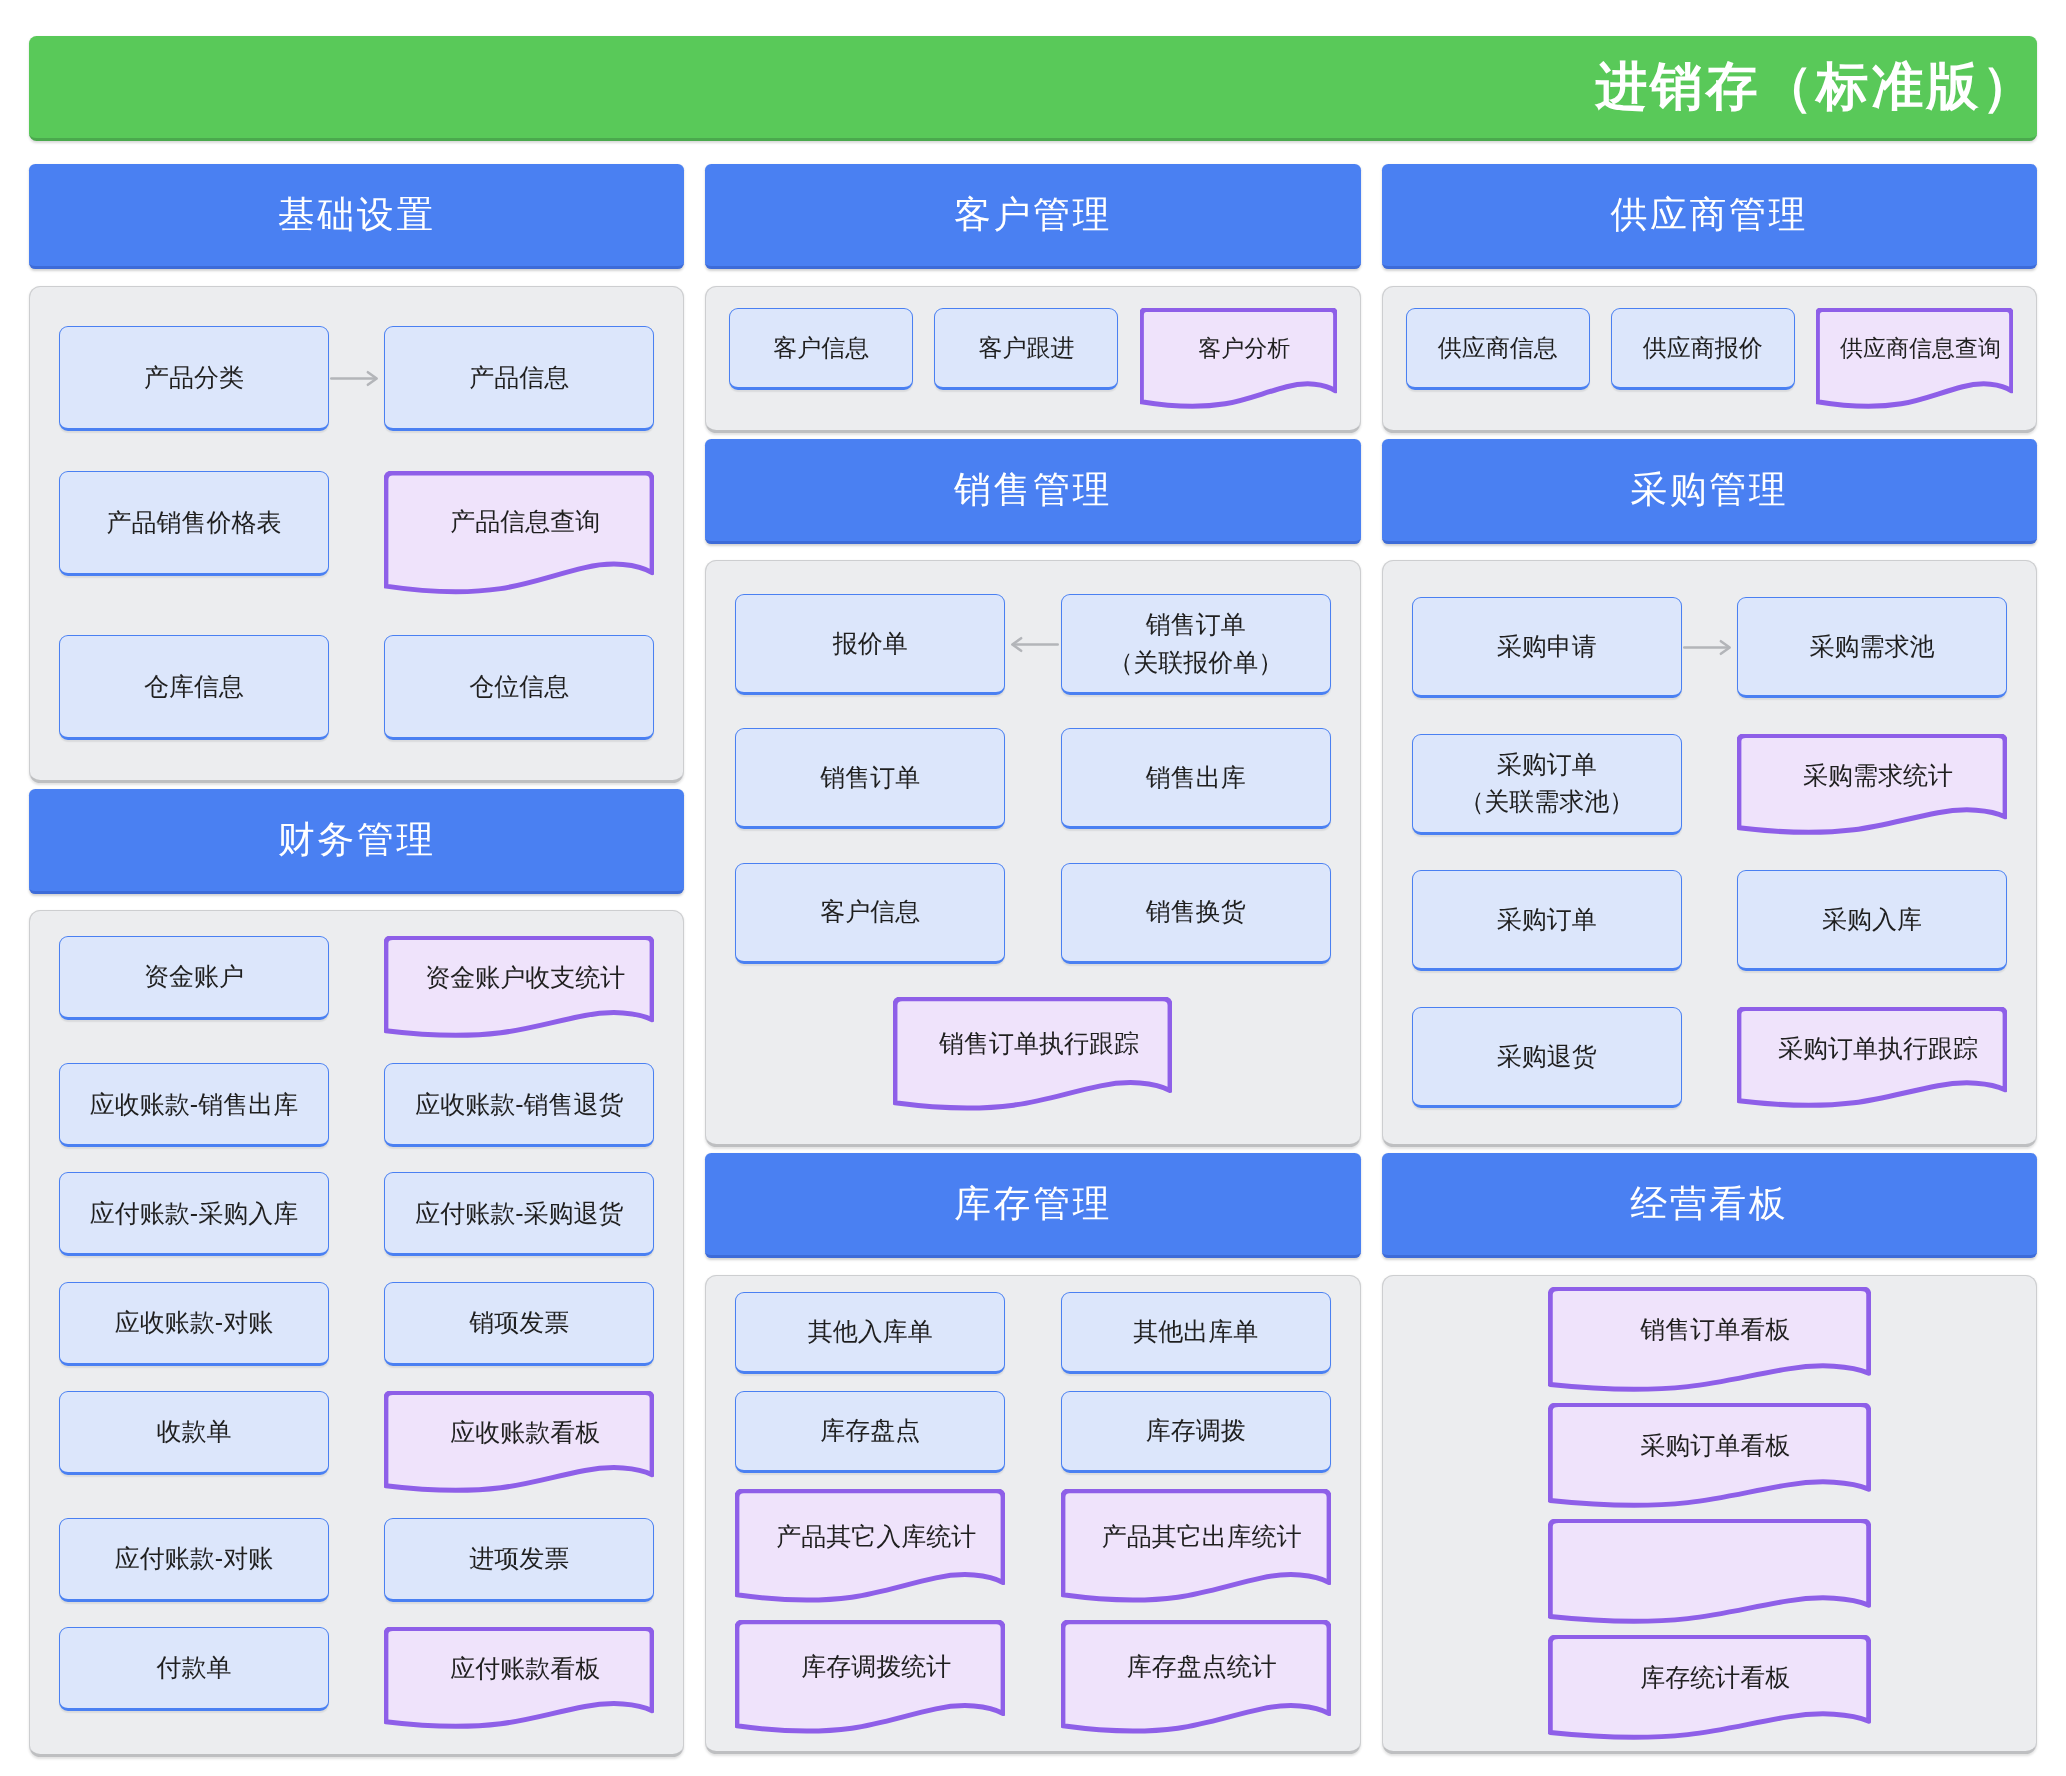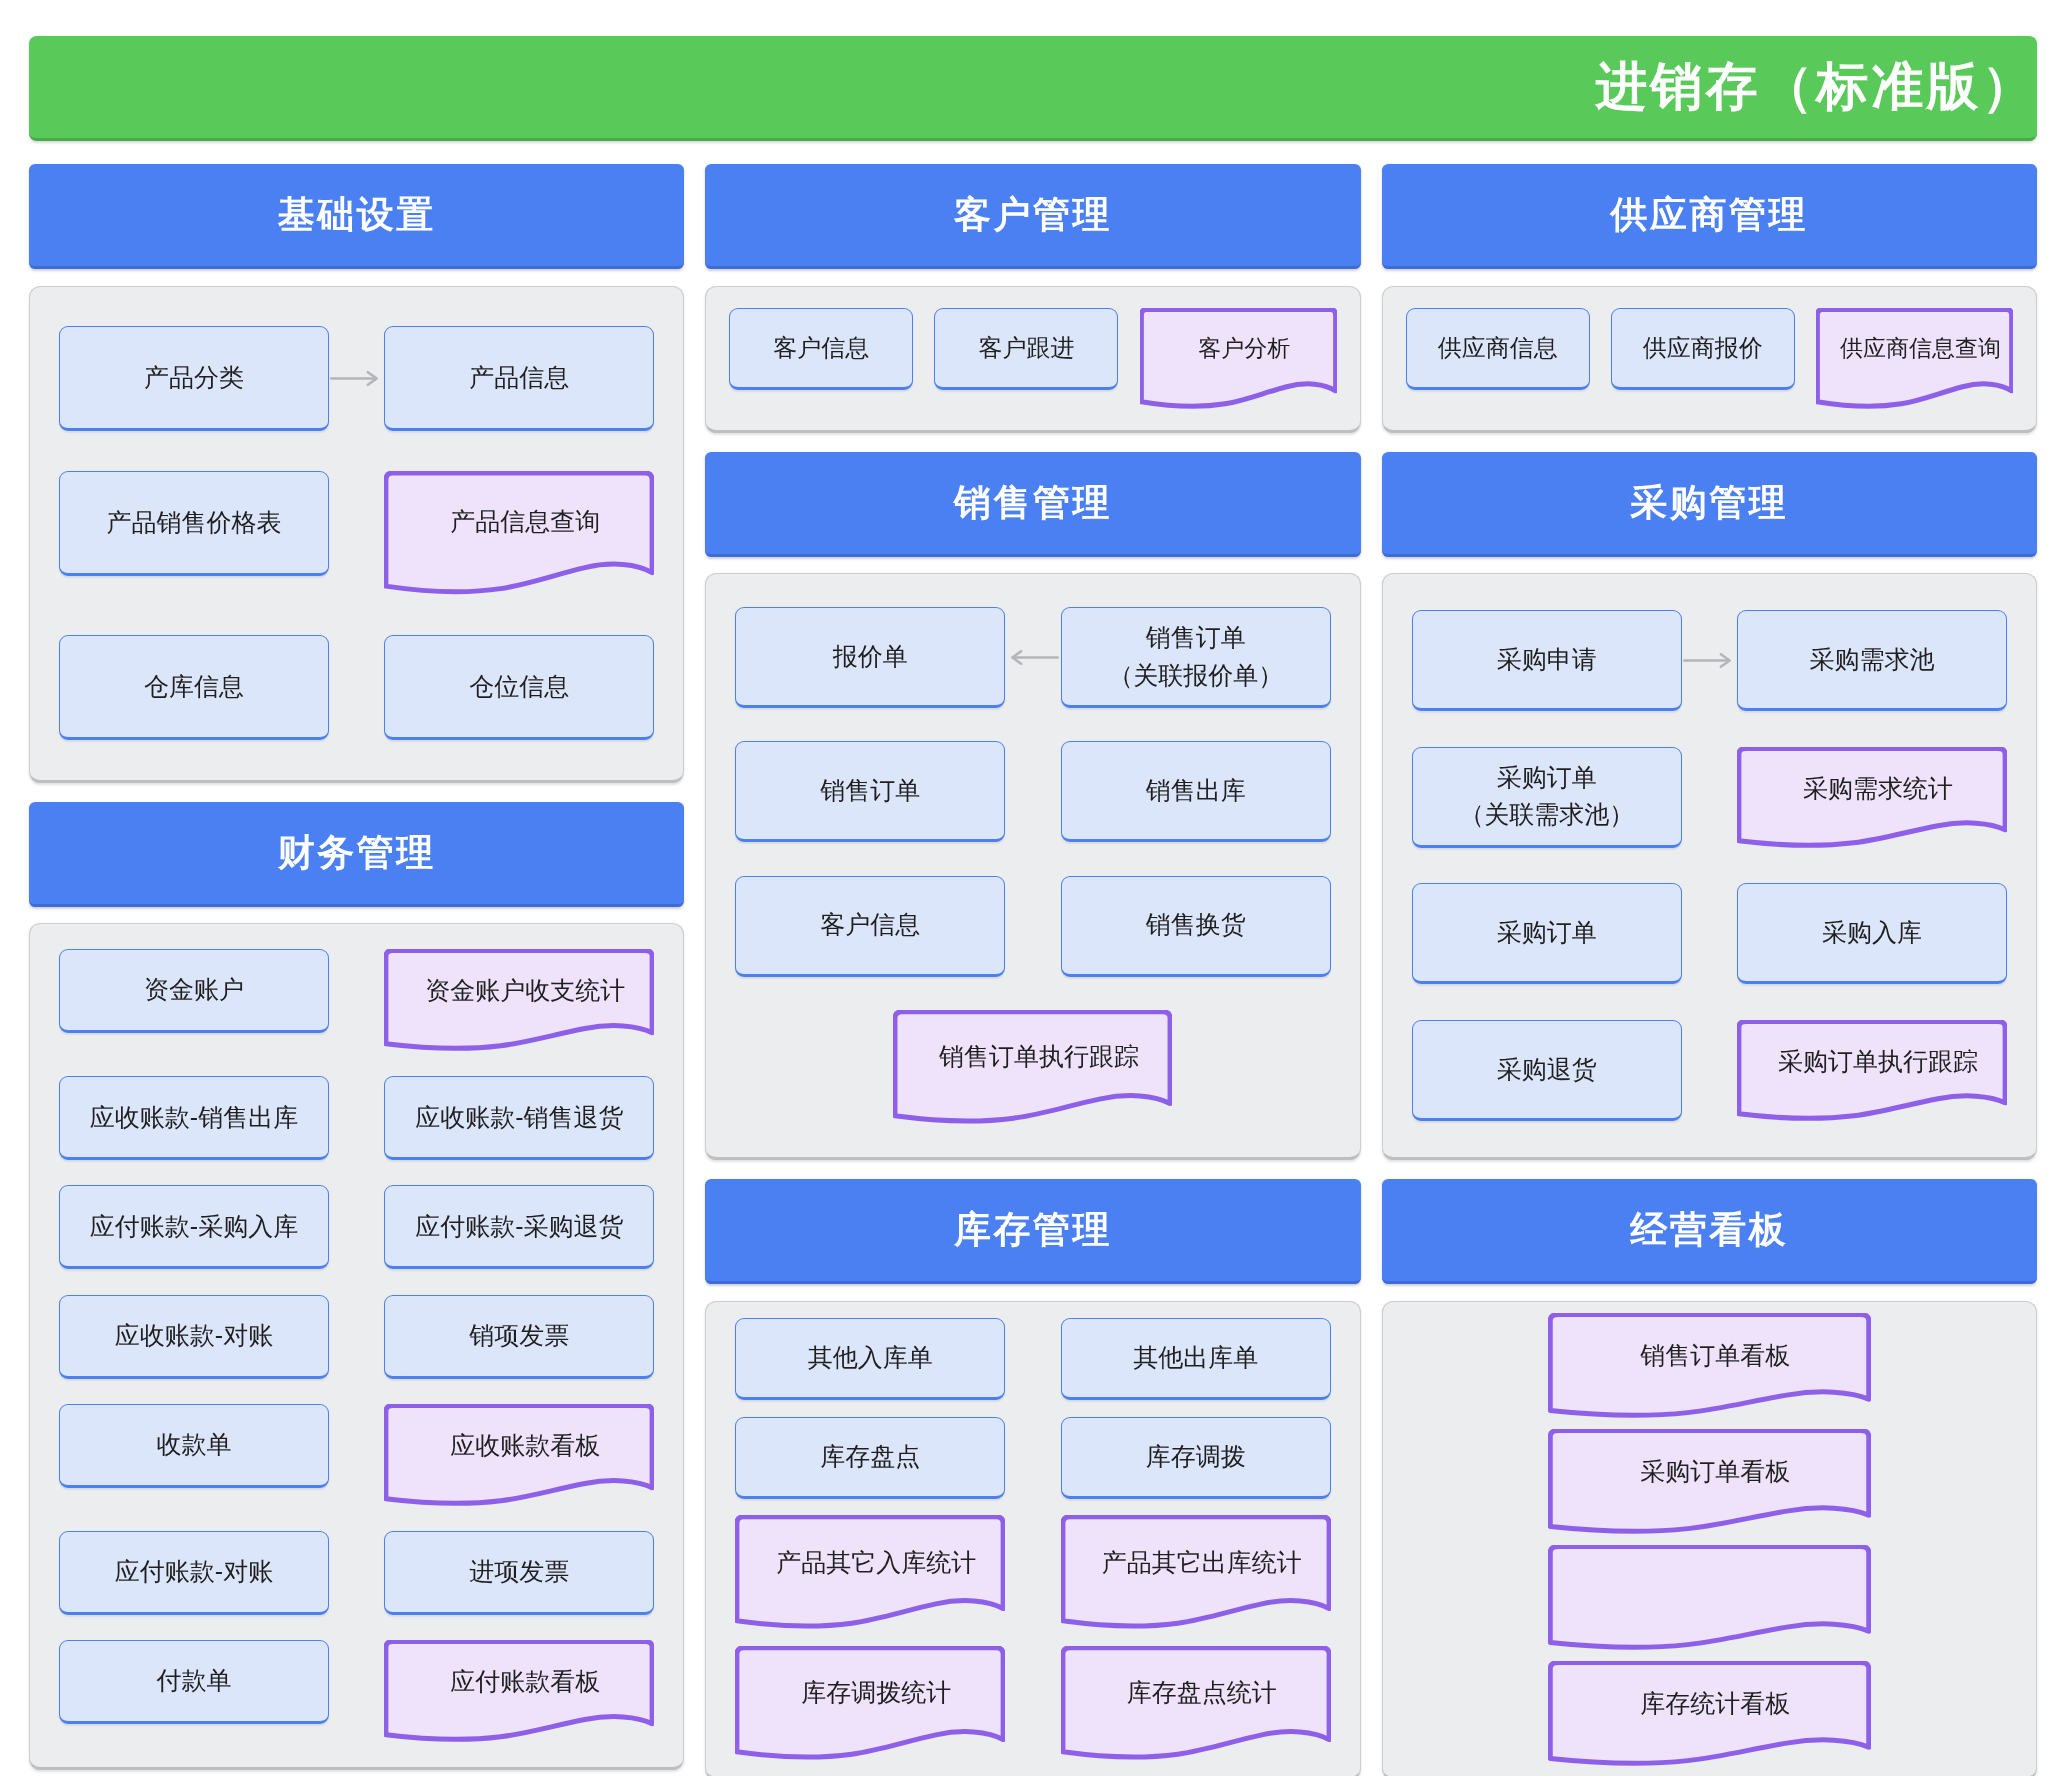--- a/index.html
+++ b/index.html
@@ -23,31 +23,31 @@
     box-shadow:0 1.9px 2.5px rgba(0,0,0,.15);
     margin-bottom:23px;
   }
   .banner-title{color:#fff;font-size:52px;font-weight:700;letter-spacing:3.2px;}
   .columns{display:flex;gap:21px;align-items:flex-start;}
   .col{flex:1;display:flex;flex-direction:column;min-width:0;}
   .sec-header{
     height:105px;background:var(--blue);border-radius:6.3px;
     border-bottom:3.8px solid var(--blue-dark);
     display:flex;align-items:center;justify-content:center;
-    color:#fff;font-size:37px;font-weight:700;letter-spacing:2.5px;
+    color:#fff;font-size:37px;font-weight:400;letter-spacing:2.5px;
     box-shadow:0 1.9px 2.5px rgba(0,0,0,.18);
     margin-bottom:16.5px;
   }
   .panel{
     background:var(--panel);
     border:1.9px solid var(--panel-border);
     border-bottom:3.8px solid var(--panel-border-dark);
     border-radius:11.4px;
     box-shadow:0 1.9px 2.5px rgba(0,0,0,.12);
-    margin-bottom:19px;
+    margin-bottom:6px;
     display:flex;flex-direction:column;justify-content:space-evenly;
   }
   .ph784{height:497px}.ph1336{height:847px}.ph232{height:147px}
   .ph926{height:587px}.ph756{height:479px}
   .row{display:flex;justify-content:space-between;align-items:flex-start;padding:0 29px;}
   .row.r3{padding:0 23px;}
   .row.center{justify-content:center;}
   .row.varrow{align-items:center;}
   .box{
     background:var(--box-fill);

